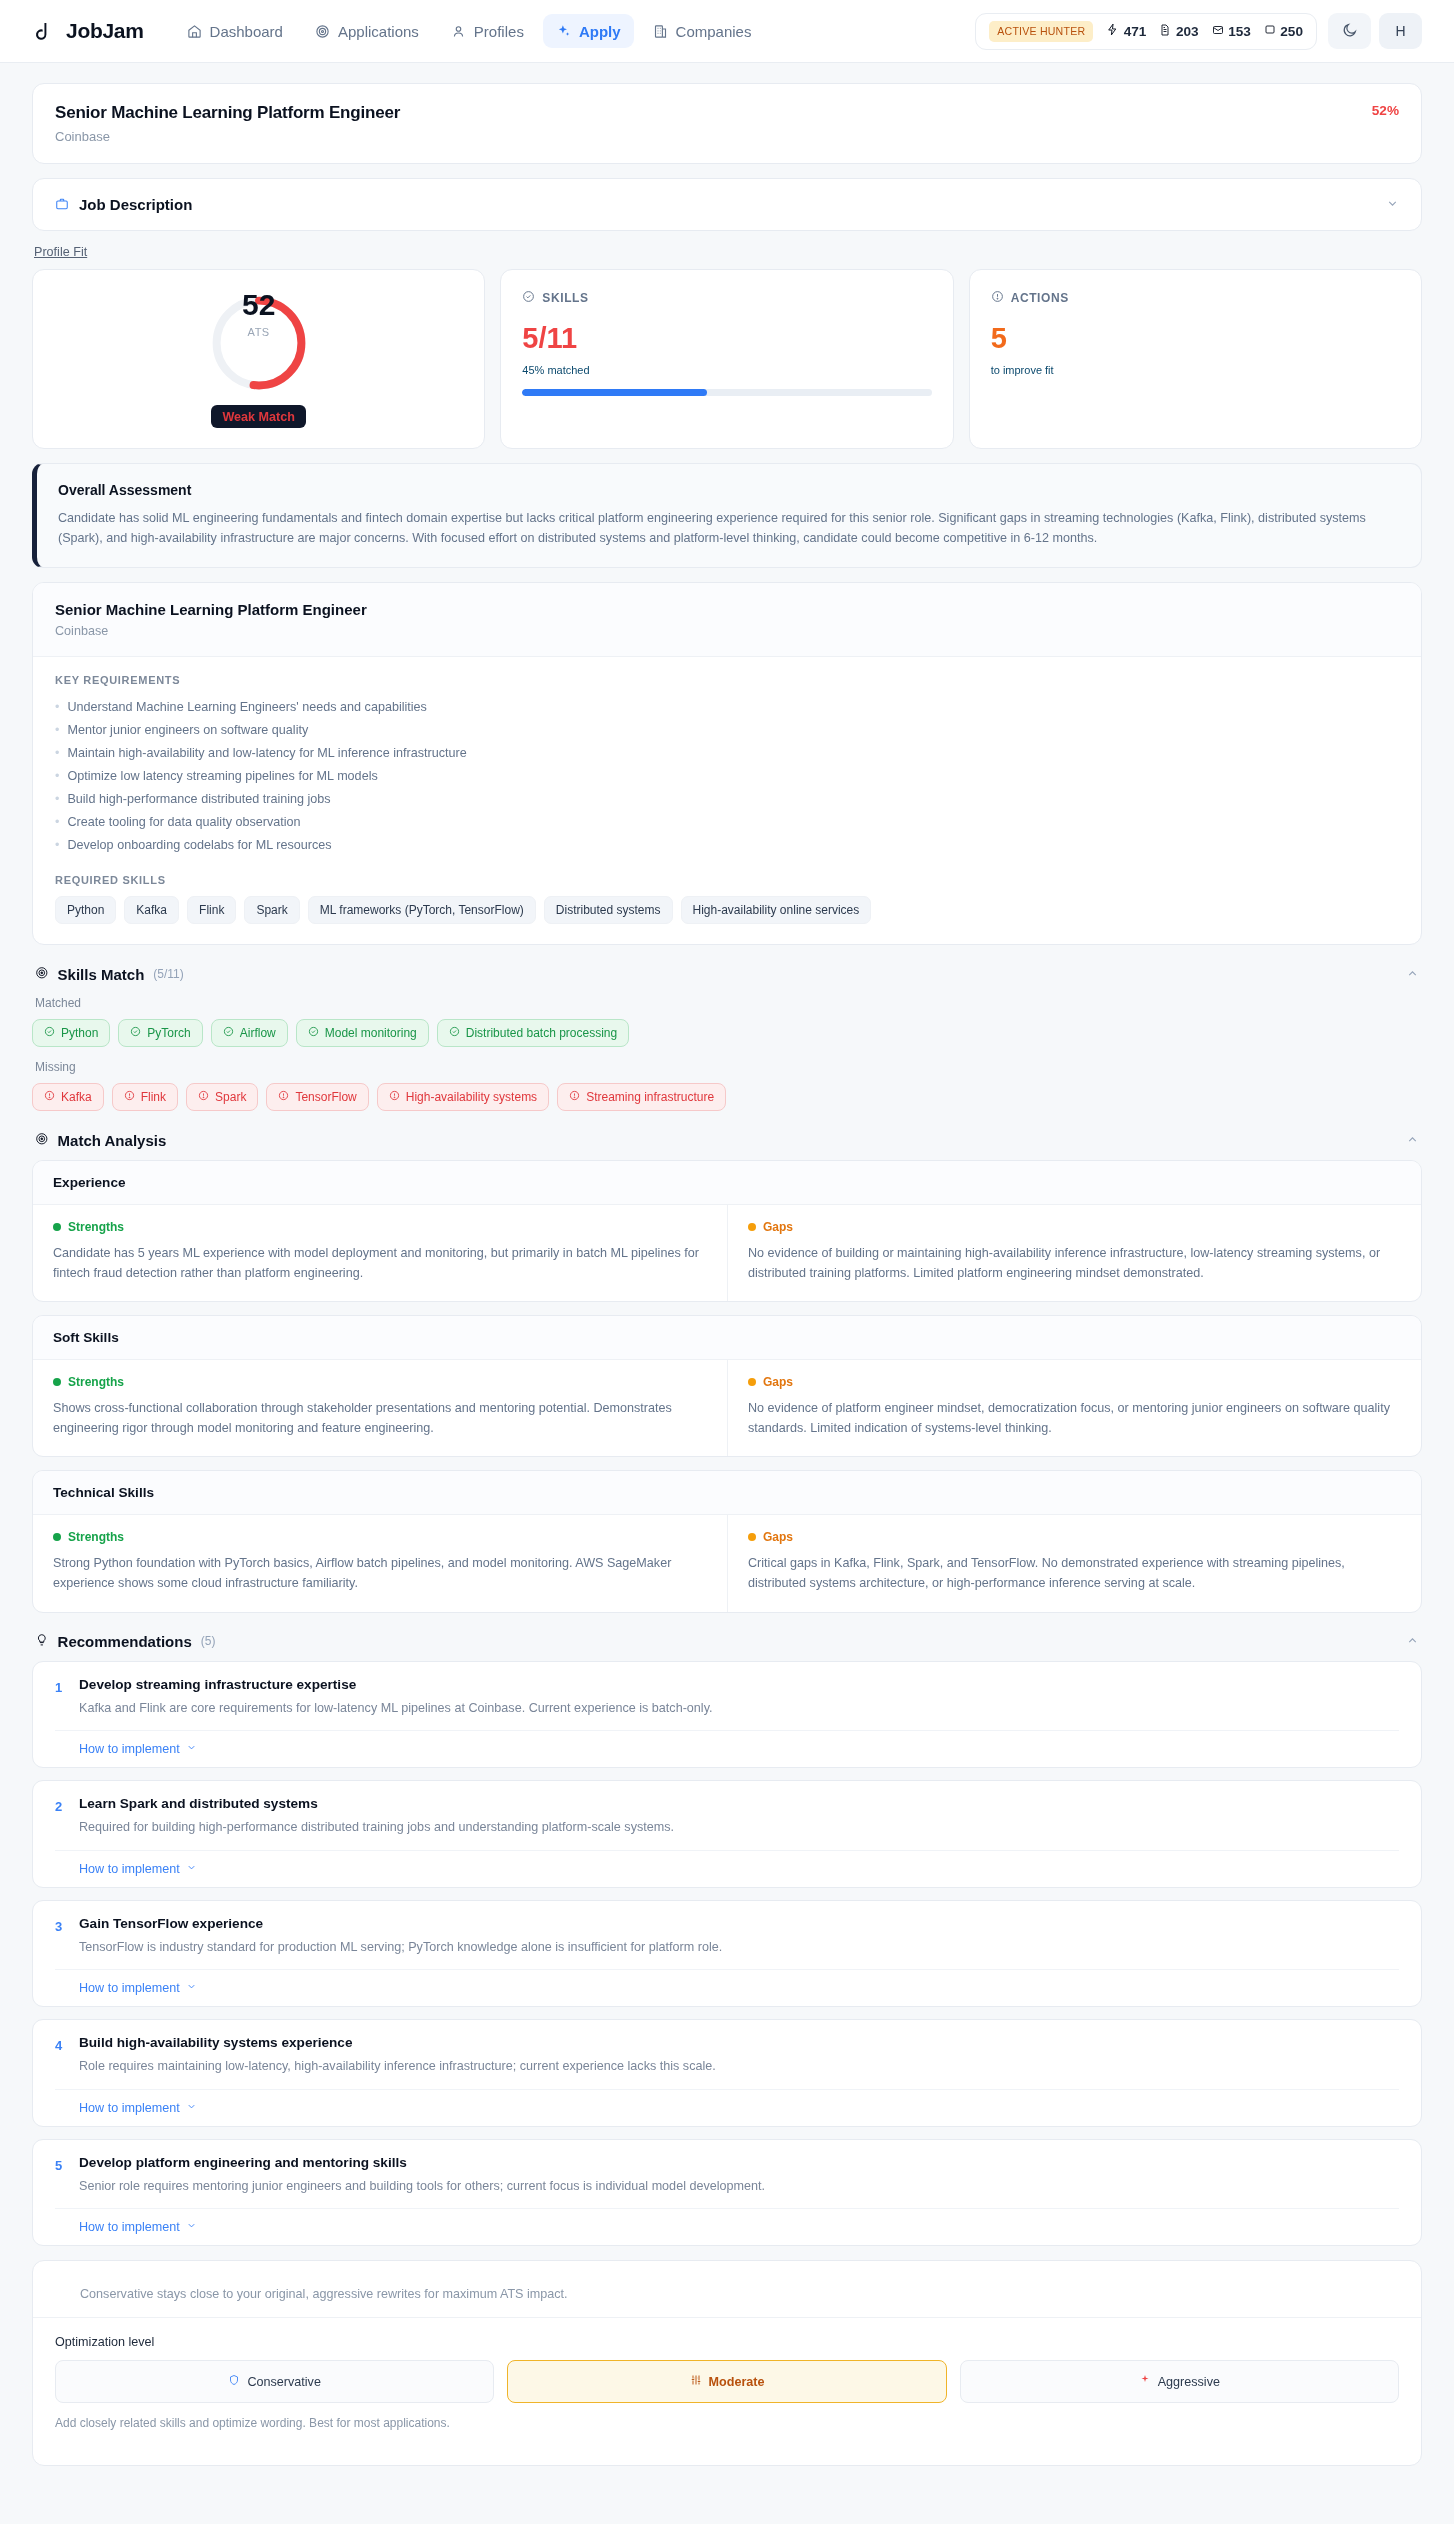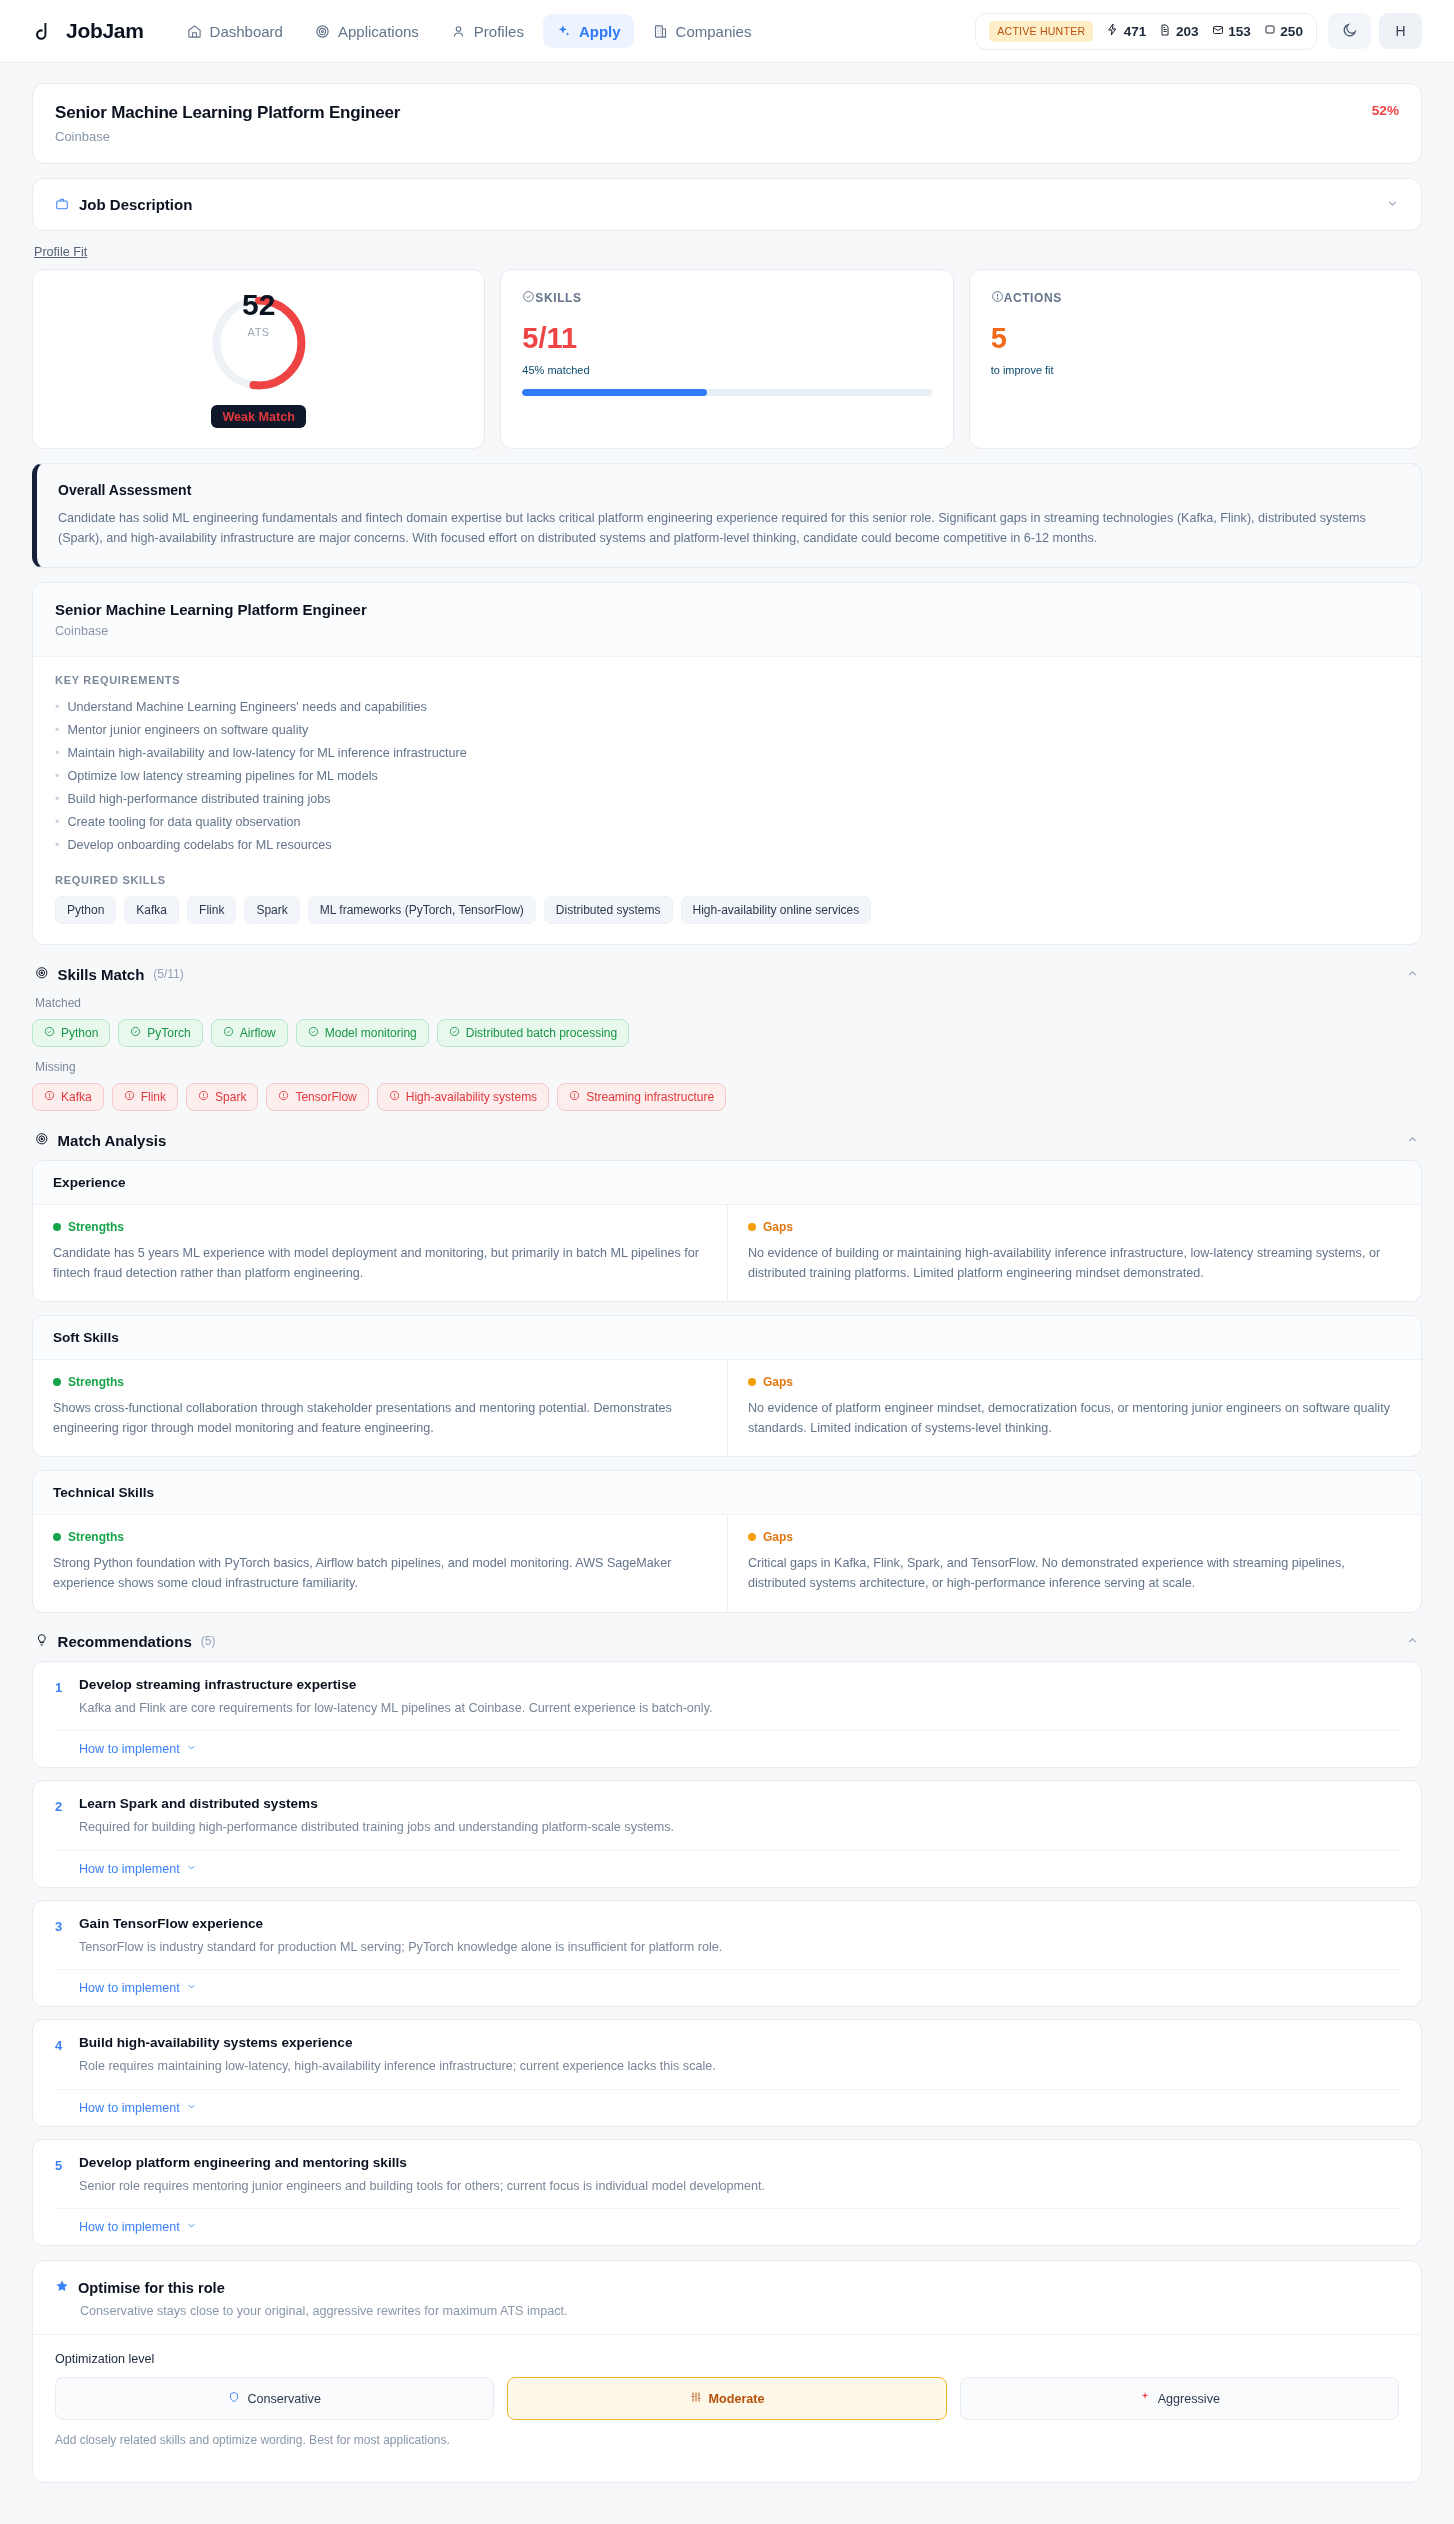--- a/index.html
+++ b/index.html
@@ -75,21 +75,21 @@
   
   .fitgrid { display:grid; grid-template-columns: 1fr 1fr 1fr; gap: 15px; }
   .fitcard { background:#fff; border:1px solid #e7ebf1; border-radius:12px; padding: 20px 21px; }
   .gauge-wrap { display:flex; flex-direction:column; align-items:center; justify-content:center; height: 100%; }
   .gauge { position: relative; width: 106px; height: 106px; }
   .gauge .num { position:absolute; inset:0; display:flex; flex-direction:column; align-items:center; justify-content:flex-start; }
   .gauge .num b { font-size: 30px; font-weight:700; color:#0b1220; line-height:1; }
   .gauge .num span { font-size: 11px; color:#9aa6b6; margin-top: 6px; letter-spacing:0.5px; }
   .weak-badge { margin-top: 9px; background:#0f172a; color:#e0373c; font-size:12.6px; font-weight:600; padding: 4.5px 11px; border-radius: 6px; }
 
-  .kpi-head { display:flex; align-items:center; font-size:12px; font-weight:700; color:#64748b; letter-spacing:0.6px; }
+  .kpi-head { display:flex; align-items:center; gap:7px; font-size:12px; font-weight:700; color:#64748b; letter-spacing:0.6px; }
   .kpi-val { font-size: 29px; font-weight: 700; margin-top: 18px; line-height: 1; }
   .kpi-val.red { color:#ef4444; }
   .kpi-val.orange { color:#f26a1b; }
   .kpi-sub { font-size: 11px; color:#0c4a6e; margin-top: 11px; }
   .bar { height: 7px; border-radius: 5px; background:#e9eef4; margin-top: 13px; overflow:hidden; }
   .bar > i { display:block; height:100%; border-radius:5px; background:#2f7af6; }
 
   
   .assess {
     background:#f8fafc; border:1px solid #e7ebf1; border-left: 5px solid #17213a;
@@ -638,26 +638,20 @@
               <span>How to implement</span>
               <span><svg width="11" height="11" viewBox="0 0 24 24" fill="none" stroke="currentColor" stroke-width="2">
                   <path d="M6 9l6 6 6-6"></path>
                 </svg></span>
             </span></div>
         </div>
       </div>
 
     <div class="card mb28" style="margin-top:14px">
       <div class="opt-head">
-        <div class="t">
-          <span><svg width="14" height="14" viewBox="0 0 24 24" fill="#3b82f6">
-                <path d="M12 2.5l2.9 6 6.6.9-4.8 4.6 1.2 6.5L12 17.4 6.1 20.5l1.2-6.5L2.5 9.4l6.6-.9L12 2.5z"></path>
-              </svg></span>
-          <span>Optimise for this role</span>
-        </div>
         <div class="d">Conservative stays close to your original, aggressive rewrites for maximum ATS impact.</div>
       </div>
       <div class="opt-body">
         <div class="opt-lbl">Optimization level</div>
         <div class="levels">
           <div class="level">
             <span><svg width="12" height="12" viewBox="0 0 24 24" fill="none" stroke="#3b82f6" stroke-width="1.8">
                   <path d="M12 3l7 3v6c0 4.4-3 7.6-7 9-4-1.4-7-4.6-7-9V6l7-3z"></path>
                 </svg></span>
             <span>Conservative</span>

